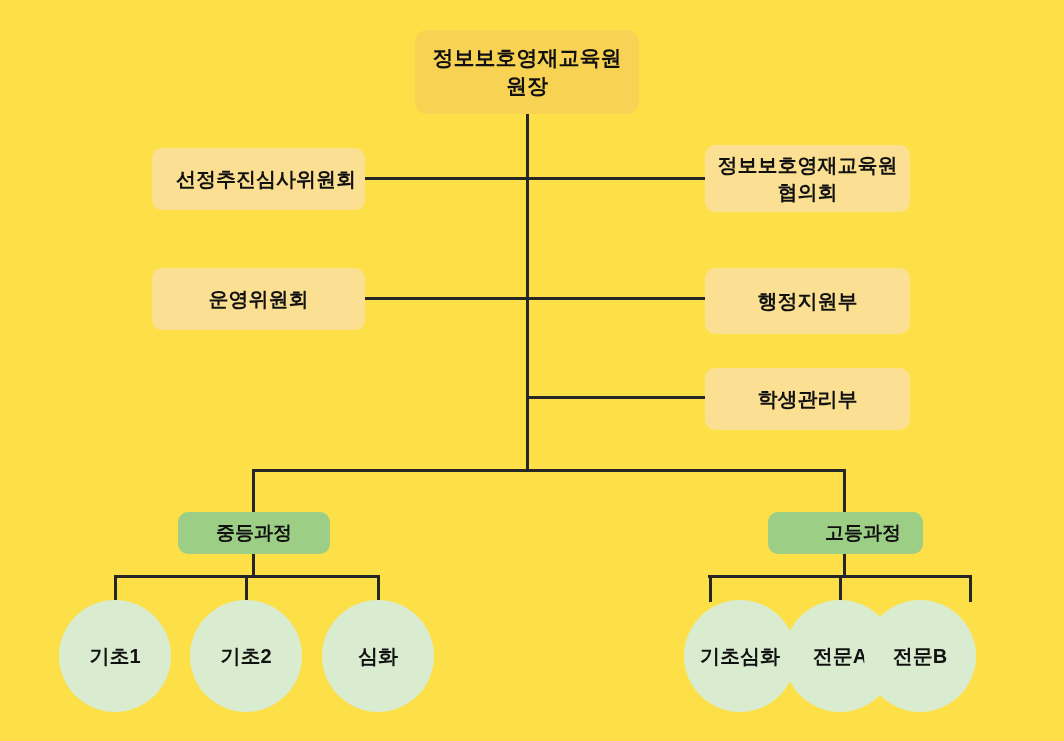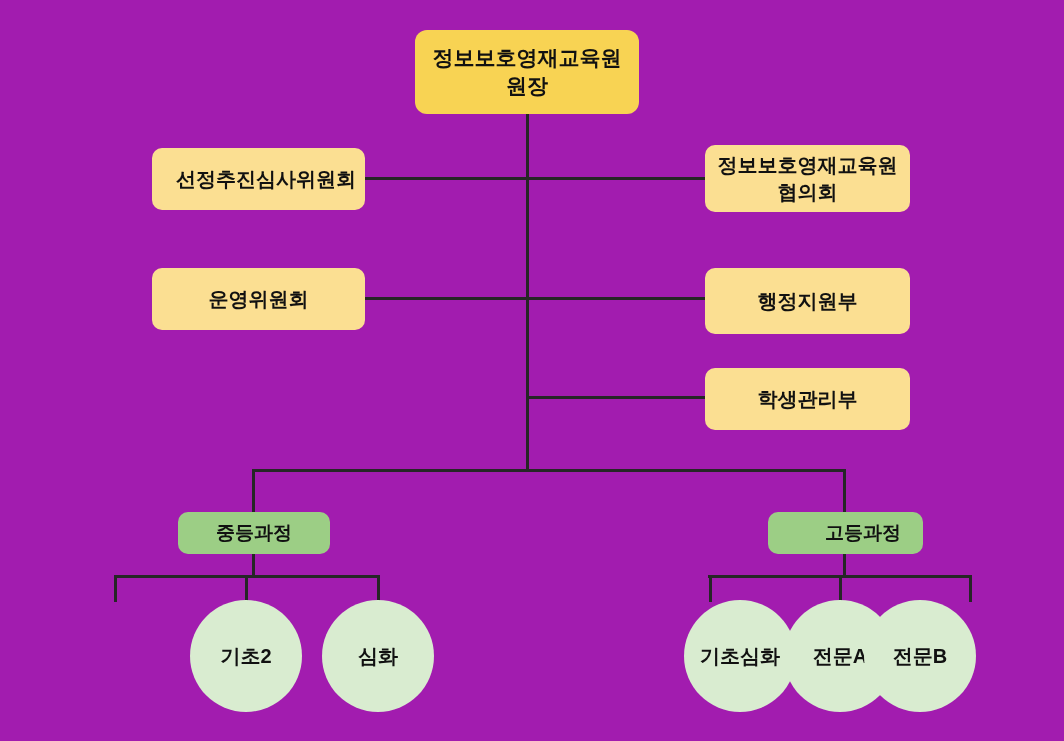--- a/index.html
+++ b/index.html
@@ -5,21 +5,21 @@
   html, body {
     margin: 0;
     padding: 0;
     background: #ffffff;
     font-family: "Liberation Sans", "DejaVu Sans", sans-serif;
   }
   .canvas {
     position: relative;
     width: 1064px;
     height: 741px;
-    background: #a21caf;
+    background: #fde047;
     overflow: hidden;
   }
   
   .line {
     position: absolute;
     background: var(--connector, #262626);
   }
   .line.h { height: 3px; }
   .line.v { width: 3px; }
 
@@ -109,20 +109,23 @@
   </div>
 
   <div class="node course" style="left:178px; top:512px; width:152px; height:42px;">
     <span>중등과정</span>
   </div>
 
   <div class="node course" style="left:768px; top:512px; width:155px; height:42px;padding-left:35px;">
     <span>고등과정</span>
   </div>
 
+  <div class="node track" style="left:59px; top:600px; width:112px; height:112px;">
+    <span>기초1</span>
+  </div>
 
   <div class="node track" style="left:190px; top:600px; width:112px; height:112px;">
     <span>기초2</span>
   </div>
 
   <div class="node track" style="left:322px; top:600px; width:112px; height:112px;">
     <span>심화</span>
   </div>
 
   <div class="node track" style="left:684px; top:600px; width:112px; height:112px;">

